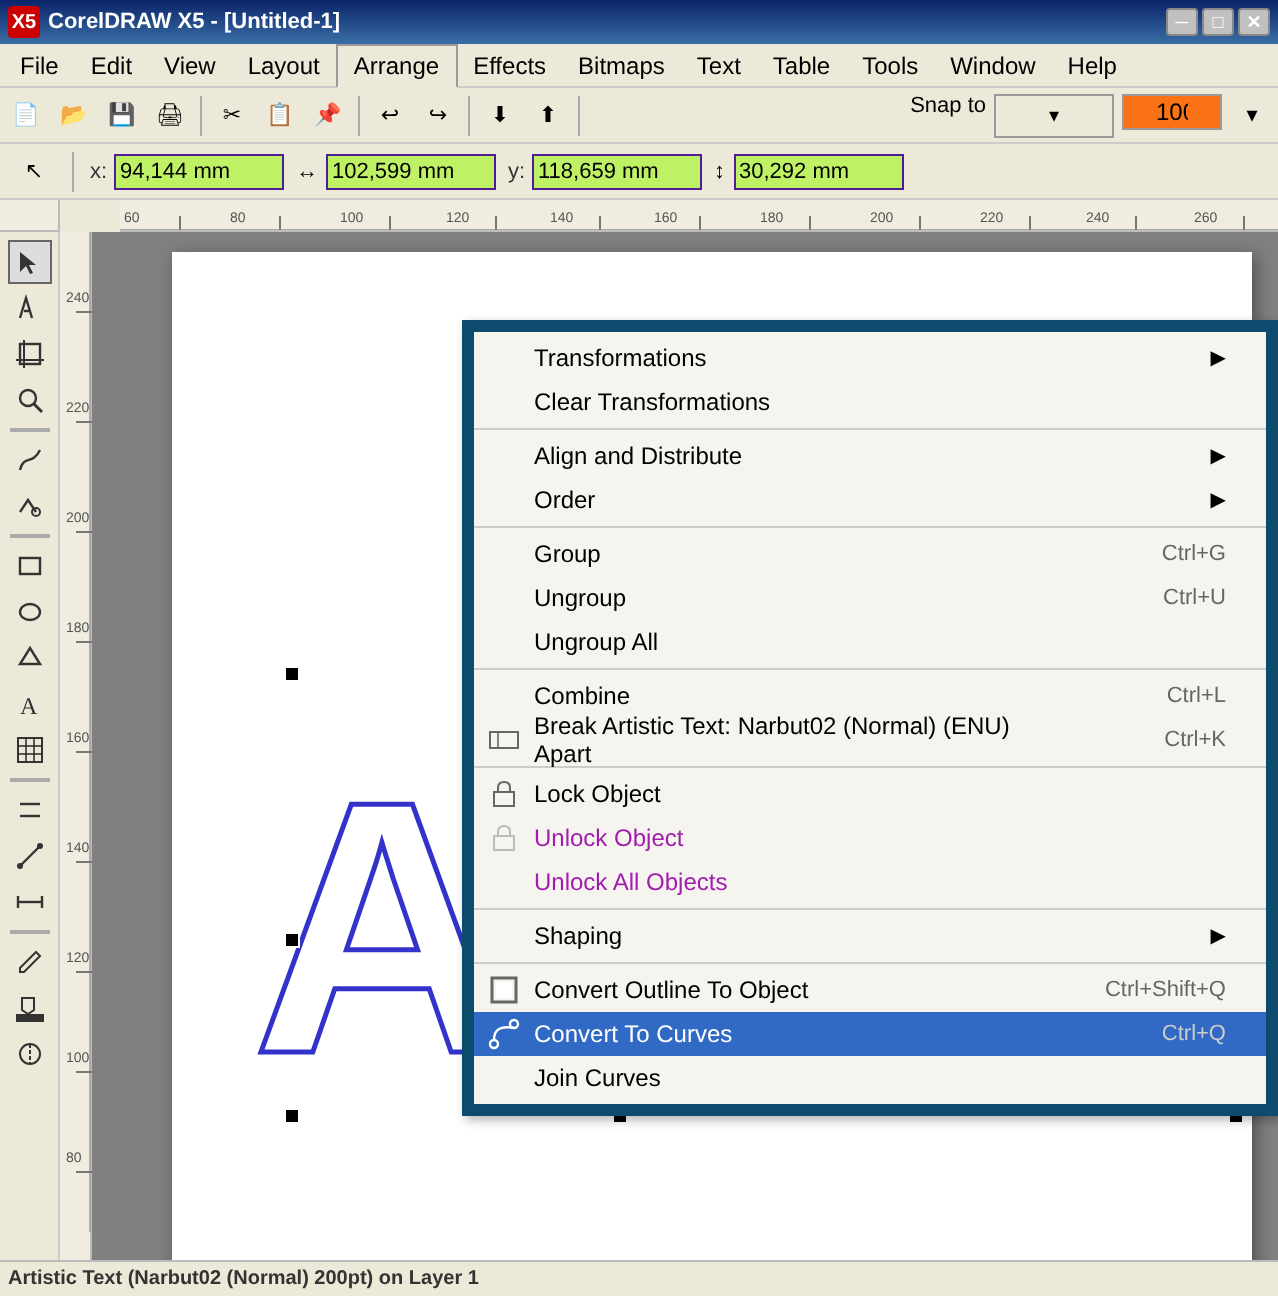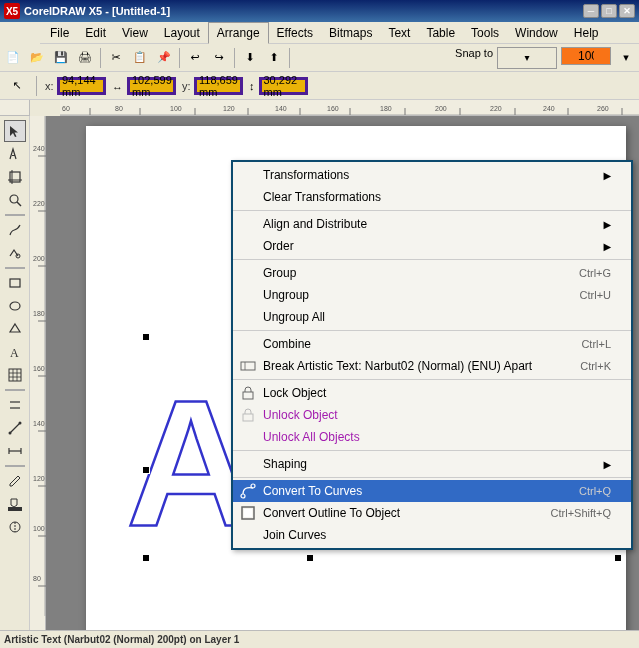--- a/index.html
+++ b/index.html
@@ -22,21 +22,20 @@
     .title-btn { width: 16px; height: 14px; background: #c0c0c0; border: 1px solid #888; border-radius: 2px; display: flex; align-items: center; justify-content: center; font-size: 9px; cursor: pointer; }
 
     
     .menu-bar {
       background: #ece9d8;
       height: 22px;
       display: flex;
       align-items: center;
       border-bottom: 1px solid #ccc;
       padding: 0 2px;
-      margin-left: 40px;
     }
     .menu-item {
       padding: 2px 8px;
       cursor: pointer;
       height: 22px;
       display: flex;
       align-items: center;
       font-size: 12px;
     }
     .menu-item.active { background: #ece9d8; border: 1px solid #999; border-bottom: 1px solid #ece9d8; z-index: 10; }
@@ -60,21 +59,21 @@
     }
     .tb-sep { width: 1px; height: 20px; background: #aaa; margin: 0 2px; }
     .tb-input {
       height: 18px; border: 1px solid #999; background: #f97316;
       font-size: 12px; padding: 0 16px; width: 60px;
     }
     .coord-row {
       display: flex; align-items: center; gap: 4px; font-size: 11px;
     }
     .coord-label { color: #333; width: 8px; }
-    .coord-val { width: 49px; height: 18px; border: 3px solid #4c1d95; background: #eab308; font-size: 11px; padding: 0 2px; display: flex; align-items: center; }
+    .coord-val { width: 85px; height: 18px; border: 1px solid #4c1d95; background: #bef264; font-size: 11px; padding: 0 2px; display: flex; align-items: center; }
 
     
     .ruler-h {
       height: 16px; background: #f0ede0; border-bottom: 1px solid #bbb;
       margin-left: 30px; position: relative; overflow: hidden;
       display: flex; align-items: center;
     }
     .left-toolbar {
       width: 30px;
       background: #ece9d8;
@@ -114,21 +113,21 @@
 
     
     .dropdown-overlay {
       position: absolute;
       top: 44px;
       left: 185px;
       z-index: 1000;
     }
     .dropdown-menu {
       background: #f5f4ef;
-      border: 2px solid #0c4a6e;
+      border: 6px solid #0c4a6e;
       box-shadow: 2px 2px 5px rgba(0,0,0,0.3);
       min-width: 330px;
       padding: 2px 0;
     }
     .dd-item {
       display: flex;
       align-items: center;
       padding: 3px 20px 3px 30px;
       cursor: pointer;
       position: relative;
@@ -496,44 +495,44 @@
             <span class="dd-label">Unlock All Objects</span>
           </div>
           <div class="dd-sep"></div>
 
           <div class="dd-item">
             <span class="dd-label">Shaping</span>
             <span class="dd-arrow">▶</span>
           </div>
           <div class="dd-sep"></div>
 
+          <div class="dd-item">
+            <div class="dd-icon">
+              <svg width="16" height="16" viewBox="0 0 16 16">
+                  <rect x="2" y="2" width="12" height="12" fill="none" stroke="#666" stroke-width="1.5"></rect>
+                  <rect x="4" y="4" width="8" height="8" fill="white" stroke="none"></rect>
+                </svg>
+            </div>
+            <span class="dd-label">Convert Outline To Object</span>
+            <span class="dd-shortcut">Ctrl+Shift+Q</span>
+          </div>
+
           <div class="dd-item highlighted">
             <div class="dd-icon">
               <svg width="16" height="16" viewBox="0 0 16 16">
                   <circle cx="3" cy="13" r="2" fill="none" stroke="white" stroke-width="1.2"></circle>
                   <circle cx="13" cy="3" r="2" fill="none" stroke="white" stroke-width="1.2"></circle>
                   <path d="M3 11 Q3 3 13 5" fill="none" stroke="white" stroke-width="1.2"></path>
                 </svg>
             </div>
             <span class="dd-label">Convert To Curves</span>
             <span class="dd-shortcut" style="color:#ccc;">Ctrl+Q</span>
           </div>
 
           <div class="dd-item">
-            <div class="dd-icon">
-              <svg width="16" height="16" viewBox="0 0 16 16">
-                  <rect x="2" y="2" width="12" height="12" fill="none" stroke="#666" stroke-width="1.5"></rect>
-                  <rect x="4" y="4" width="8" height="8" fill="white" stroke="none"></rect>
-                </svg>
-            </div>
-            <span class="dd-label">Convert Outline To Object</span>
-            <span class="dd-shortcut">Ctrl+Shift+Q</span>
-          </div>
-
-          <div class="dd-item">
             <span class="dd-label">Join Curves</span>
           </div>
 
         </div>
       </div>
 
     </div>
   </div>
 </div>
 

